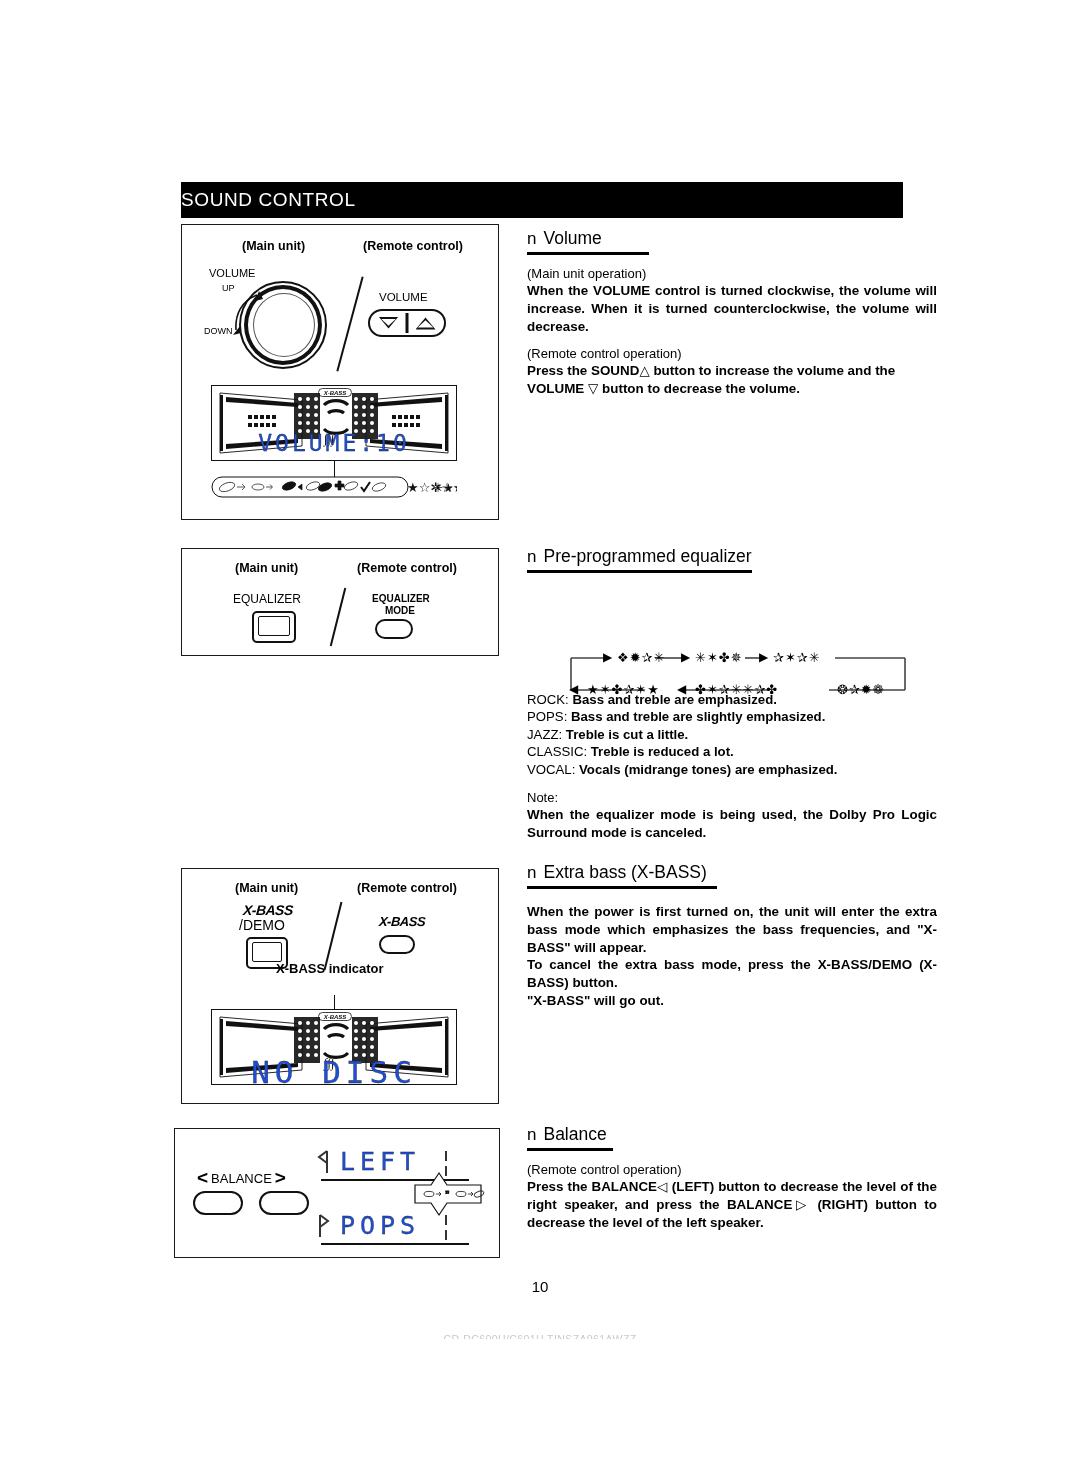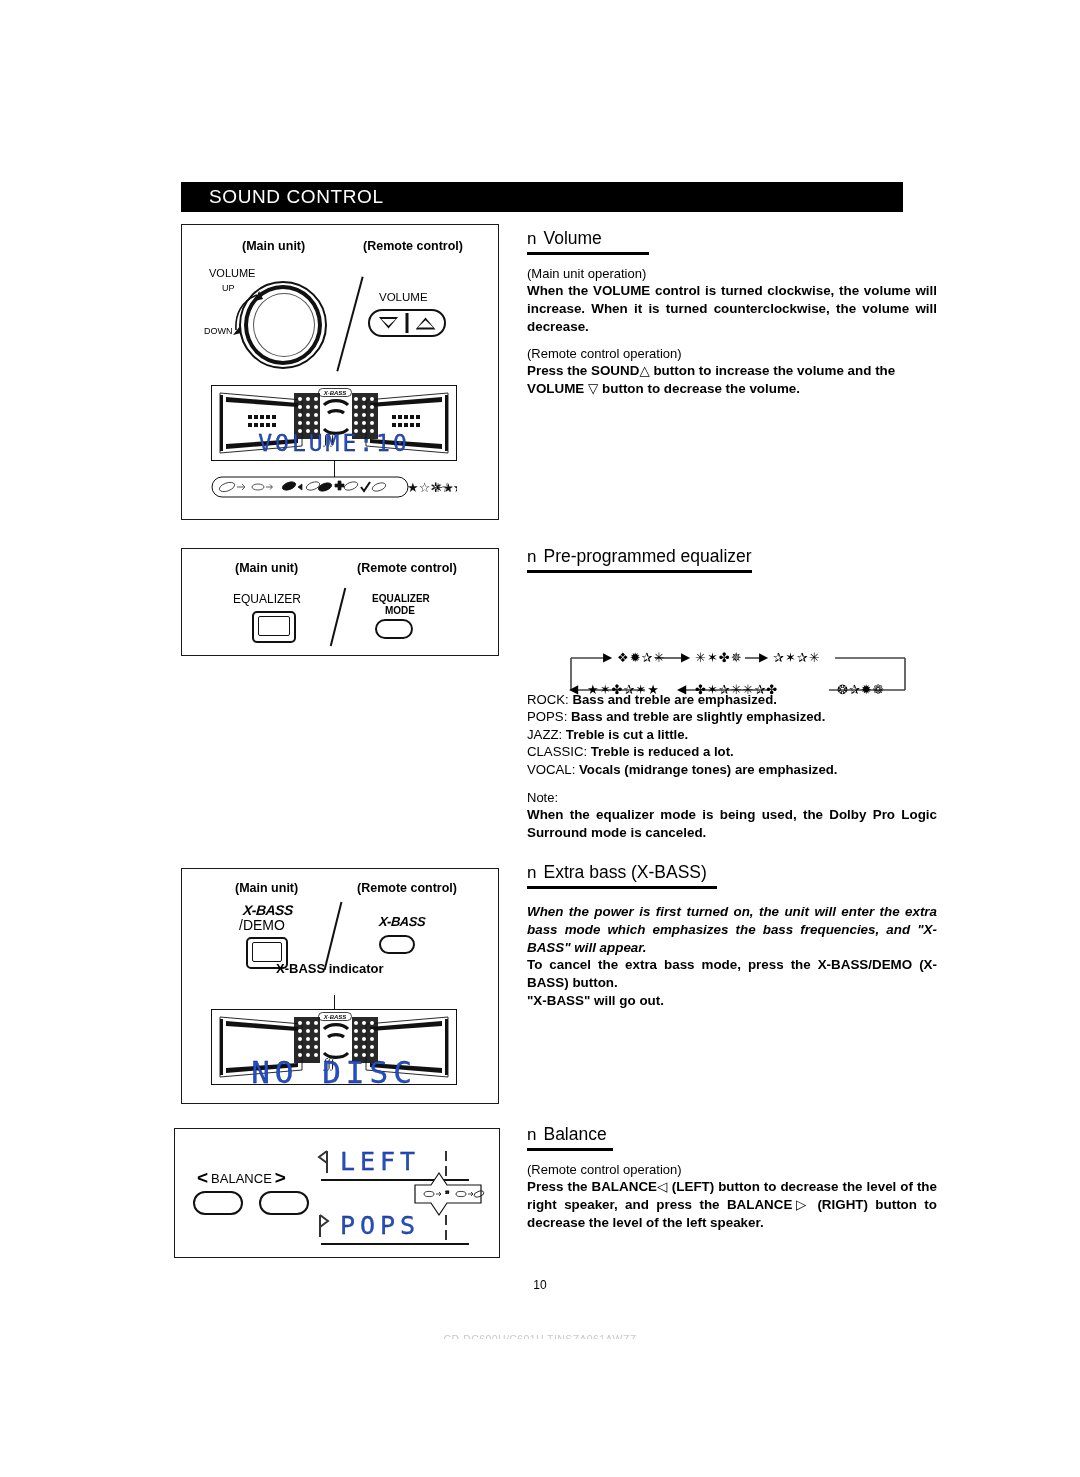--- a/index.html
+++ b/index.html
@@ -15,25 +15,25 @@
     color: #000;
     overflow: hidden;
   }
 
   .page { position: absolute; inset: 0; }
 
   
   .section-header {
     position: absolute;
     left: 181px; top: 182px;
-    width: 722px; height: 30px;
+    width: 722px; height: 36px;
     background: #000;
     color: #fff;
     display: flex; align-items: center;
-    padding-left: 28px;
+    padding-left: 0;
     box-sizing: border-box;
     font-size: 19px;
     letter-spacing: 0.6px;
     font-weight: 400;
   }
 
   
   .panel {
     position: absolute;
     border: 1.4px solid #1a1a1a;
@@ -210,21 +210,21 @@
     letter-spacing: 1px;
     white-space: nowrap;
     position: absolute;
   }
 
   
   .pageno {
     position: absolute;
     left: 0; right: 0;
     text-align: center;
-    font-size: 12px;
+    font-size: 15px;
   }
   .footer-faint {
     position: absolute;
     left: 0; right: 0;
     text-align: center;
     font-size: 10.5px;
     color: #c9c9c9;
     letter-spacing: 0.4px;
     white-space: nowrap;
     overflow: hidden;
@@ -621,21 +621,21 @@
     <p class="p-sub" style="margin-top:12px;">Note:</p>
     <p class="p-body">When the equalizer mode is being used, the Dolby Pro Logic Surround mode is canceled.</p>
   </div>
 
   <div class="rcol" style="top:862px;">
     <div class="h-topic">
       <span class="bullet">n</span><span>Extra bass (X-BASS)</span>
     </div>
     <div class="h-rule" style="width:190px;"></div>
 
-    <p class="p-body" style="margin-top:14px;font-style:italic;">When the power is first turned on, the unit will enter the extra bass mode which emphasizes the bass frequencies, and "X-BASS" will appear.</p>
+    <p class="p-body" style="margin-top:14px;">When the power is first turned on, the unit will enter the extra bass mode which emphasizes the bass frequencies, and "X-BASS" will appear.</p>
     <p class="p-body">To cancel the extra bass mode, press the X-BASS/DEMO (X-BASS) button.</p>
     <p class="p-body nj">"X-BASS" will go out.</p>
   </div>
 
   <div class="rcol" style="top:1124px;">
     <div class="h-topic">
       <span class="bullet">n</span><span>Balance</span>
     </div>
     <div class="h-rule" style="width:86px;"></div>
 

